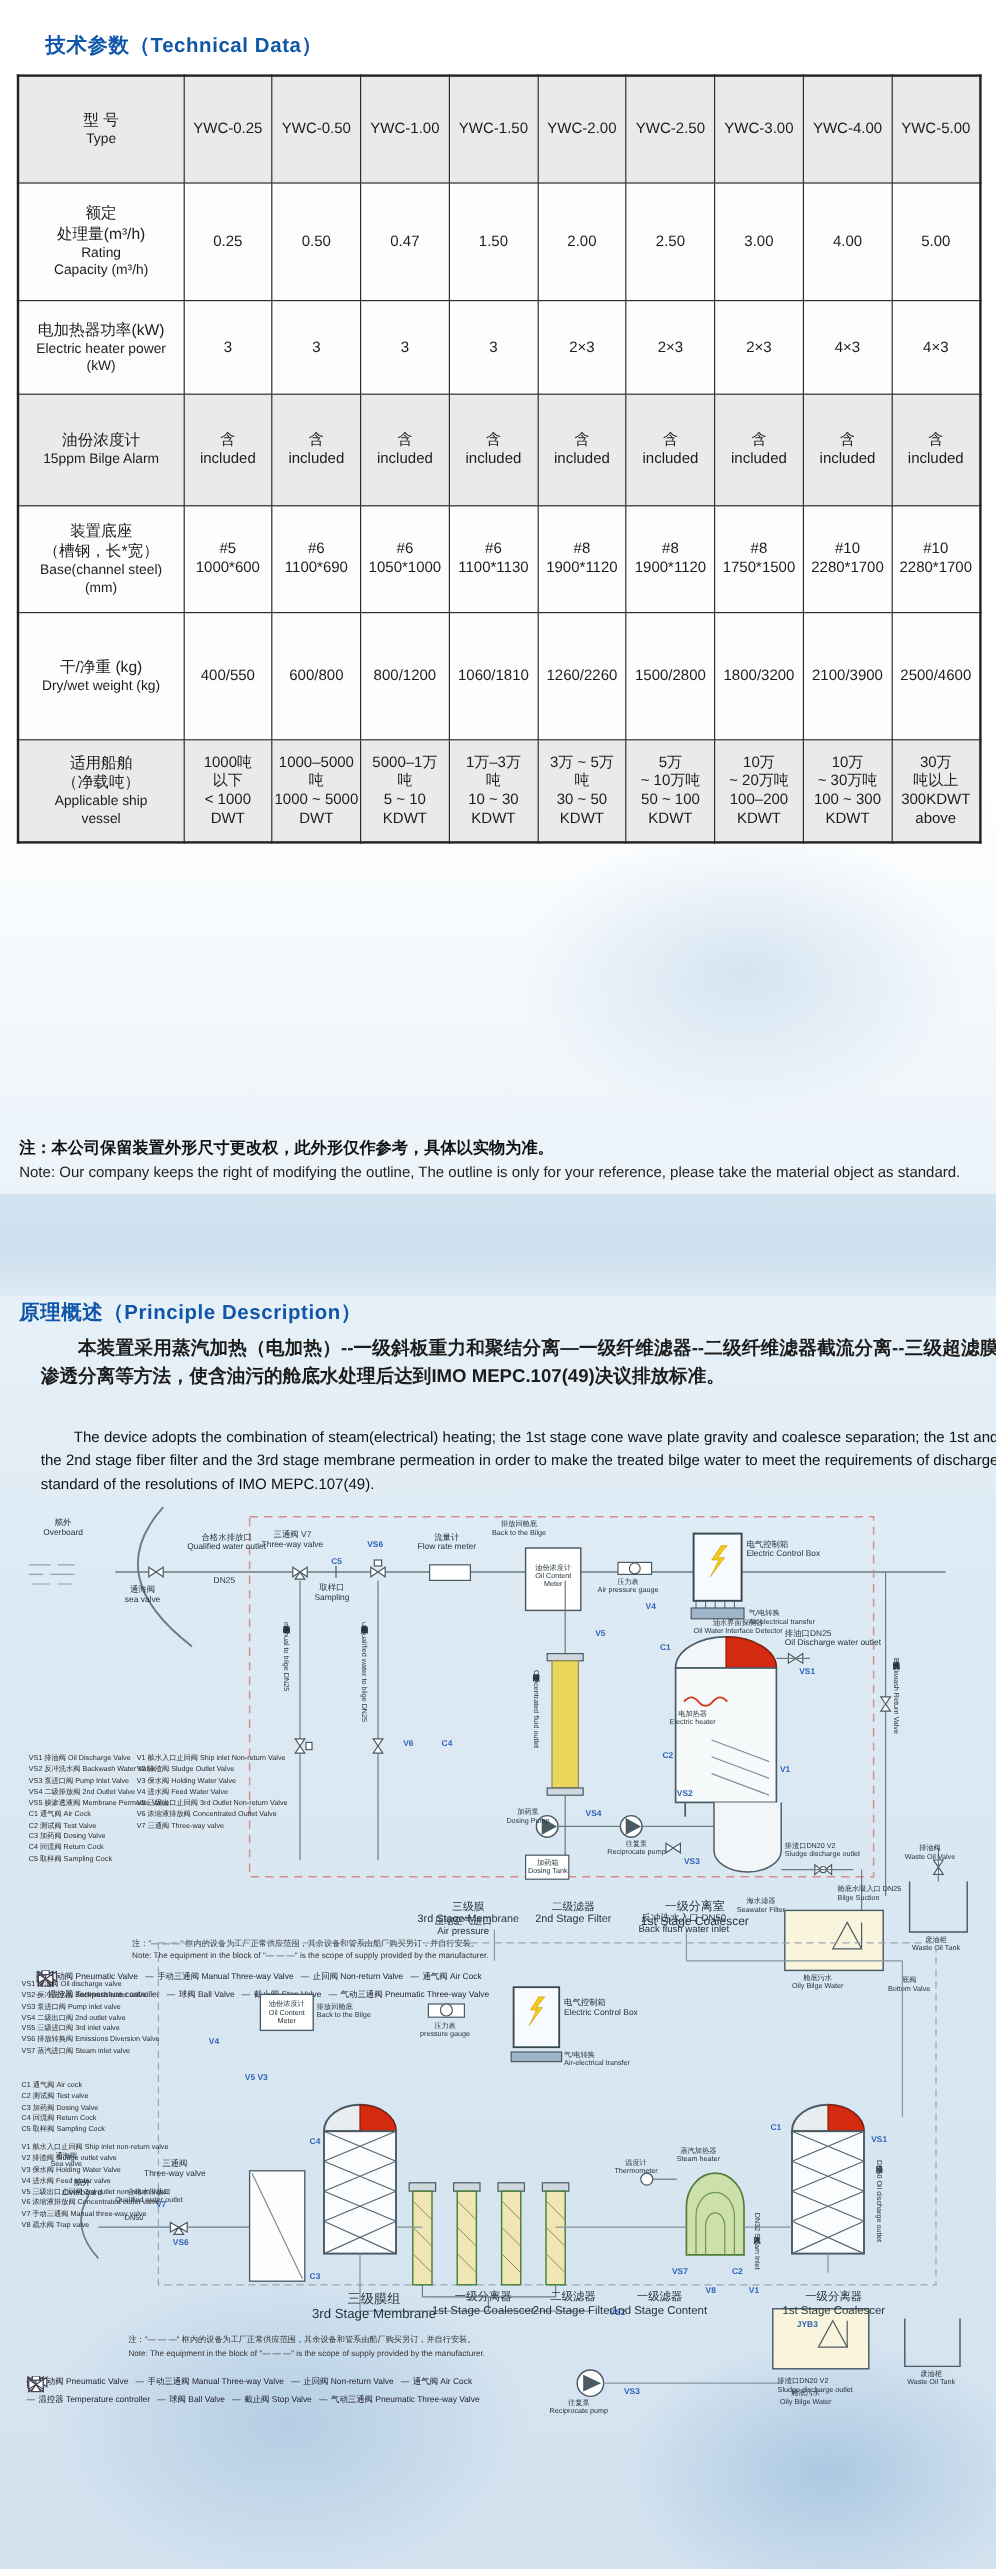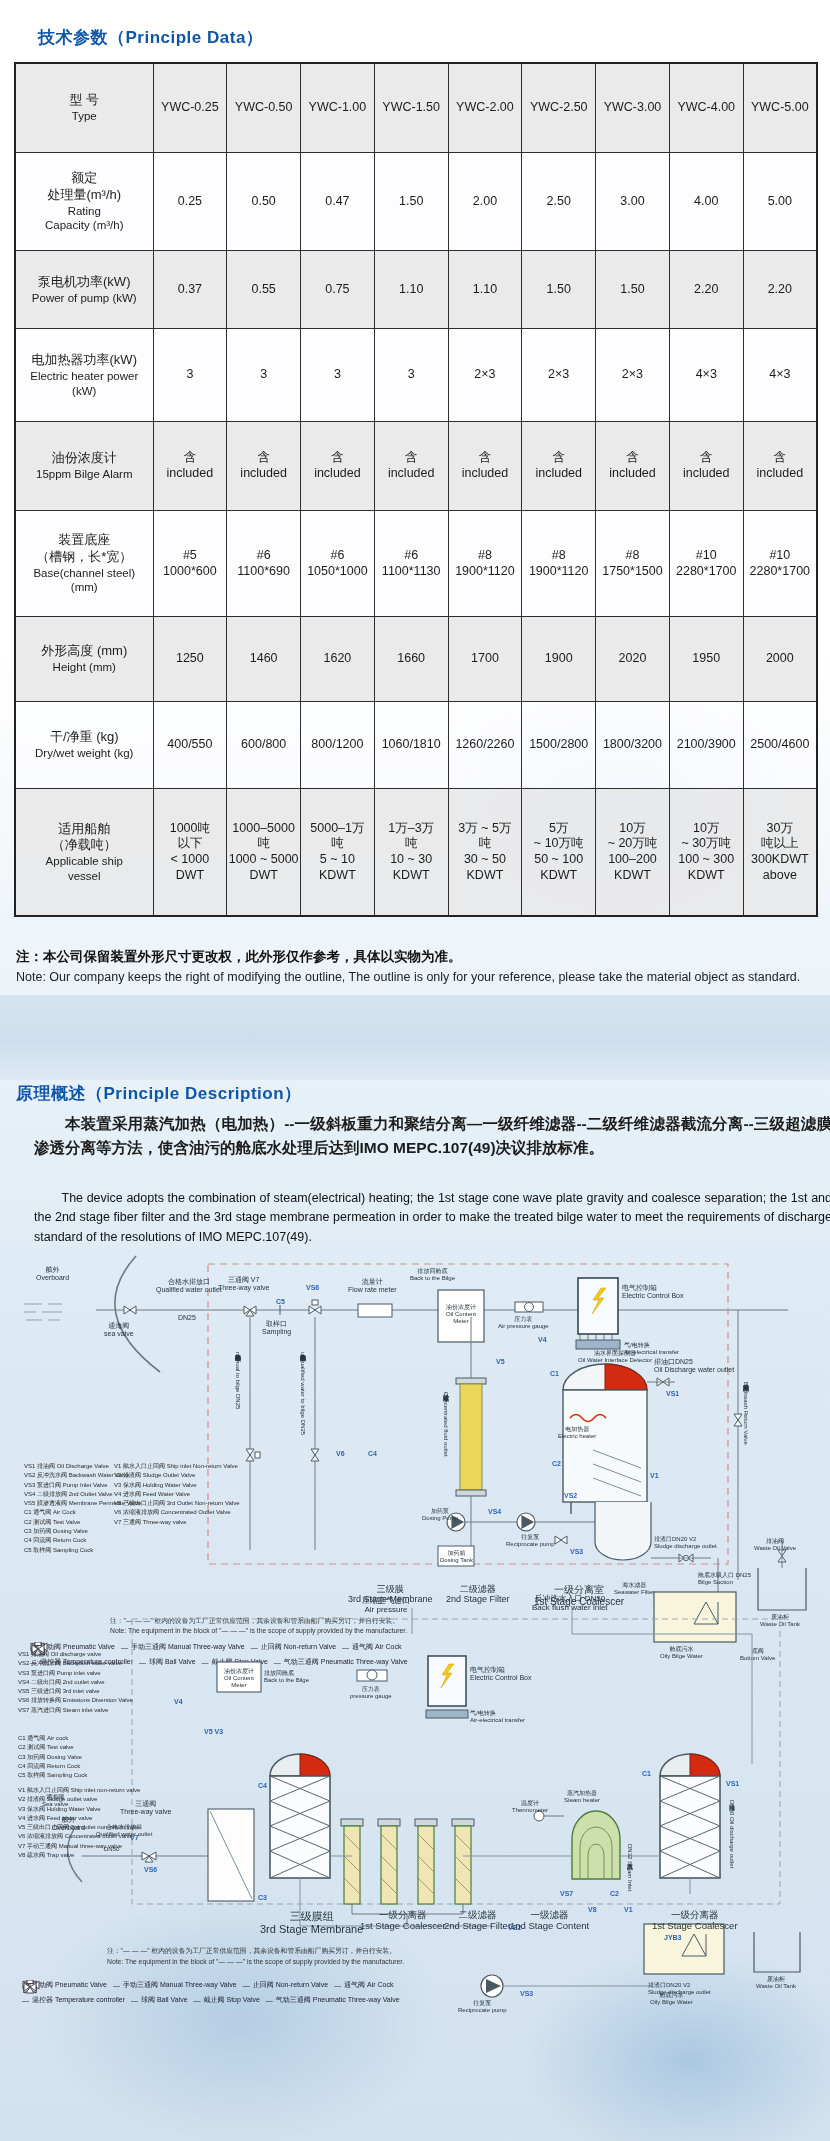--- a/index.html
+++ b/index.html
@@ -67,21 +67,21 @@
 </style>
 </head>
 <body>
 
 <div class="wm-lower"></div>
 <div class="wm-band"></div>
 <div class="wm-blob wm-b1"></div>
 <div class="wm-blob wm-b2"></div>
 <div class="wm-blob wm-b3"></div>
 
-<h1 class="sec-title" style="top:26px">技术参数（Principle Data）</h1>
+<h1 class="sec-title" style="top:26px">技术参数（Technical Data）</h1>
 
 <table id="tech-table">
   <colgroup>
       <col style="width:138px">
       <col span="9">
     </colgroup>
   <tbody>
       <tr class="shade">
         <td class="rowlabel"><div class="cn">型  号</div><div class="en">Type</div></td>
         <td>YWC-0.25</td>
@@ -101,32 +101,20 @@
         <td>0.25</td>
         <td>0.50</td>
         <td>0.47</td>
         <td>1.50</td>
         <td>2.00</td>
         <td>2.50</td>
         <td>3.00</td>
         <td>4.00</td>
         <td>5.00</td>
       </tr>
-      <tr class="shade">
-        <td class="rowlabel"><div class="cn">泵电机功率(kW)</div><div class="en">Power of pump (kW)</div></td>
-        <td>0.37</td>
-        <td>0.55</td>
-        <td>0.75</td>
-        <td>1.10</td>
-        <td>1.10</td>
-        <td>1.50</td>
-        <td>1.50</td>
-        <td>2.20</td>
-        <td>2.20</td>
-      </tr>
       <tr>
         <td class="rowlabel"><div class="cn">电加热器功率(kW)</div><div class="en">Electric heater power
 (kW)</div></td>
         <td>3</td>
         <td>3</td>
         <td>3</td>
         <td>3</td>
         <td>2×3</td>
         <td>2×3</td>
         <td>2×3</td>
@@ -169,32 +157,20 @@
         <td>#8
 1900*1120</td>
         <td>#8
 1900*1120</td>
         <td>#8
 1750*1500</td>
         <td>#10
 2280*1700</td>
         <td>#10
 2280*1700</td>
-      </tr>
-      <tr class="shade">
-        <td class="rowlabel"><div class="cn">外形高度 (mm)</div><div class="en">Height (mm)</div></td>
-        <td>1250</td>
-        <td>1460</td>
-        <td>1620</td>
-        <td>1660</td>
-        <td>1700</td>
-        <td>1900</td>
-        <td>2020</td>
-        <td>1950</td>
-        <td>2000</td>
       </tr>
       <tr>
         <td class="rowlabel"><div class="cn">干/净重 (kg)</div><div class="en">Dry/wet weight  (kg)</div></td>
         <td>400/550</td>
         <td>600/800</td>
         <td>800/1200</td>
         <td>1060/1810</td>
         <td>1260/2260</td>
         <td>1500/2800</td>
         <td>1800/3200</td>

